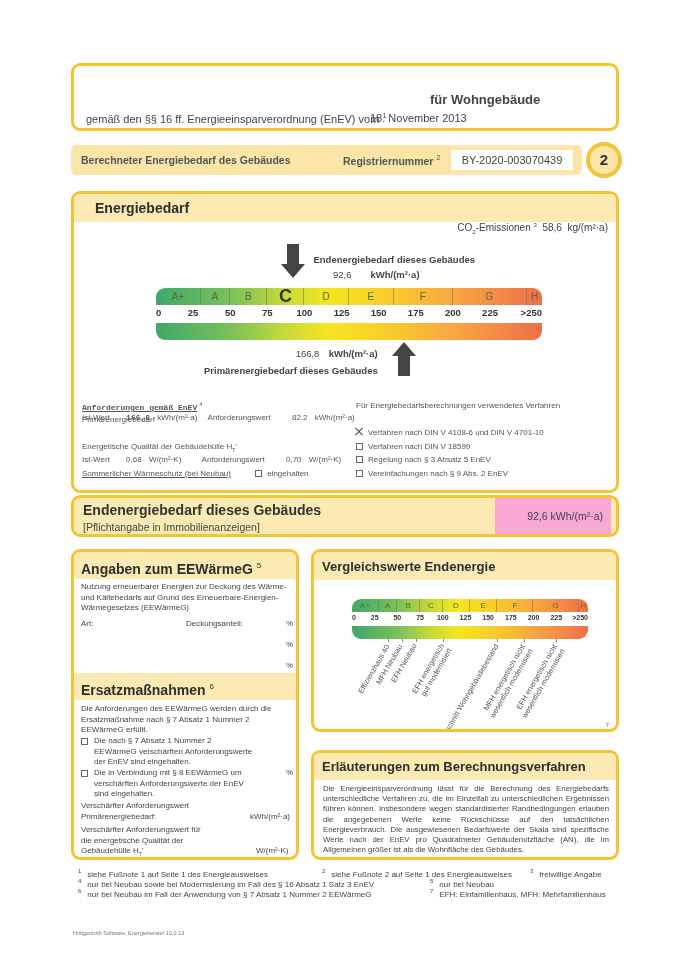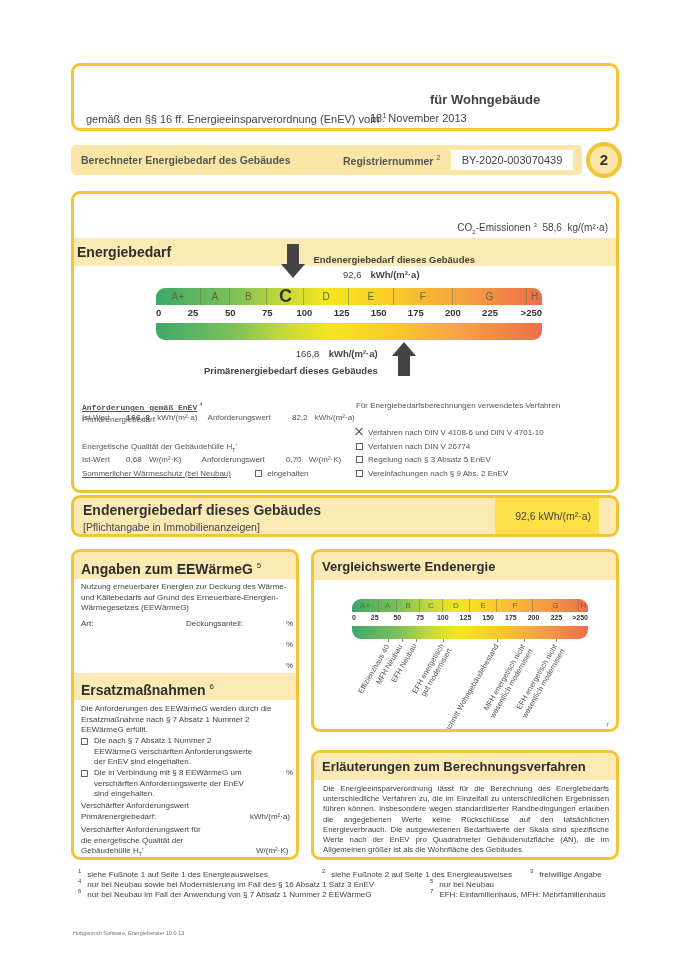--- a/index.html
+++ b/index.html
@@ -20,21 +20,21 @@
   
   #reg { position: absolute; left: 71px; top: 145px; width: 511px; height: 30px; background: #fbe6a8; border-radius: 5px; }
   #reg .lbl { position: absolute; left: 10px; top: 9px; font-size: 10.5px; font-weight: bold; color: #555; }
   #reg .rn { position: absolute; left: 272px; top: 9px; font-size: 10.5px; font-weight: bold; color: #555; }
   #reg .rn sup { font-size: 7px; font-weight: normal; }
   #reg .val { position: absolute; left: 380px; top: 5px; width: 122px; height: 20px; background: #fff; font-size: 11px; color: #444; text-align: center; line-height: 20px; }
   #pg { position: absolute; left: 586px; top: 142px; width: 36px; height: 36px; border-radius: 50%; border: 4px solid #f3c433; background: #fbe6a8; font-size: 15px; font-weight: bold; text-align: center; line-height: 28px; color: #333; }
 
   
   #eb { left: 71px; top: 191px; width: 548px; height: 302px; }
-  #eb .box-head { height: 28px; padding-left: 3px; font-size: 14px; line-height: 28px; margin-top: 44px; }
+  #eb .box-head { height: 28px; padding-left: 21px; font-size: 14px; line-height: 28px; }
   .co2 { position: absolute; right: 8px; top: 28px; font-size: 10px; color: #444; }
   .co2 sub { font-size: 6px; } .co2 sup { font-size: 6px; }
   .scale { position: absolute; }
   .bar-top { position: absolute; height: 17px; border-radius: 9px 9px 0 0; overflow: hidden; display: flex;
              background: linear-gradient(to right, #3fa86a 0%, #7cc15a 20%, #c6d93a 33%, #f6e61f 45%, #f9c92c 62%, #f6a543 78%, #ef6e4a 100%); }
   .bar-top .seg { height: 100%; border-right: 1px solid rgba(120,120,60,0.55); text-align: center; font-size: 10px; color: #5a6a3a; line-height: 17px; }
   .bar-top .seg:last-child { border-right: none; }
   .bar-top .seg.sel { font-size: 18px; font-weight: bold; color: #333; line-height: 17px; }
   .bar-bot { position: absolute; height: 17px; border-radius: 0 0 9px 9px;
              background: linear-gradient(to right, #3fa86a 0%, #7cc15a 20%, #c6d93a 33%, #f6e61f 45%, #f9c92c 62%, #f6a543 78%, #ef6e4a 100%); }
@@ -52,21 +52,21 @@
   .req .u { text-decoration: underline; }
   .req .b { font-weight: bold; font-family: Liberation Mono, monospace; }
   .cb { display: inline-block; width: 7px; height: 7px; border: 1px solid #666; vertical-align: middle; margin-right: 5px; position: relative; }
   .cb.x::before, .cb.x::after { content: ""; position: absolute; left: -2px; top: 2px; width: 10px; height: 1px; background: #444; }
   .cb.x::before { transform: rotate(45deg); } .cb.x::after { transform: rotate(-45deg); }
 
   
   #end { left: 71px; top: 495px; width: 548px; height: 42px; background: #fbeab3; }
   #end .t { position: absolute; left: 9px; top: 4px; font-size: 14px; font-weight: bold; color: #333; }
   #end .s { position: absolute; left: 9px; top: 23px; font-size: 10.5px; color: #444; }
-  #end .v { position: absolute; left: 421px; top: 0; width: 104px; height: 36px; background: #fde047; font-size: 10.5px; color: #444; text-align: right; padding-right: 8px; line-height: 36px; }
+  #end .v { position: absolute; left: 421px; top: 0; width: 116px; height: 36px; background: #f9a8d4; font-size: 10.5px; color: #444; text-align: right; padding-right: 8px; line-height: 36px; }
 
   
   #ee { left: 71px; top: 549px; width: 228px; height: 124px; }
   #ee .box-head { height: 27px; padding-left: 7px; font-size: 14px; line-height: 28px; }
   #ee .box-head sup, #ers .box-head sup { font-size: 8px; font-weight: normal; }
   #ers { left: 71px; top: 673px; width: 228px; height: 187px; border-top: none; border-radius: 0 0 9px 9px; }
   #ers .box-head { height: 27px; padding-left: 7px; font-size: 14px; line-height: 28px; }
   .txt { position: absolute; font-size: 8px; color: #444; line-height: 10.5px; }
   .txt.b { font-weight: normal; }
 
@@ -131,21 +131,21 @@
         <span style="left: 296.923px;">200</span>
         <span style="left: 334.038px;">225</span>
         <span style="transform: translateX(-100%); left: 386px;">&gt;250</span>
       </div>
       <div class="bar-bot" style="left: 0px; top: 79px; width: 386px; height: 17px;"></div>
       <div class="arrow-down" style="left: 125.475px; top: 0px;">
         <div class="shaft"></div>
         <div class="head"></div>
       </div>
       <div class="lab" style="left: 157.475px; top: 10px;">Endenergiebedarf dieses Gebäudes</div>
-      <div class="lab n" style="left: 187px; top: 25px;">92,6</div>
+      <div class="lab n" style="left: 177px; top: 25px;">92,6</div>
       <div class="lab" style="left: 214.475px; top: 25px;">kWh/(m²·a)</div>
       <div class="arrow-up" style="left: 235.634px; top: 98px;">
         <div class="head"></div>
         <div class="shaft"></div>
       </div>
       <div class="lab n" style="left: 139.634px; top: 104px;">166,8</div>
       <div class="lab" style="left: 172.634px; top: 104px;">kWh/(m²·a)</div>
       <div class="lab" style="left: 48px; top: 121px;">Primärenergiebedarf dieses Gebäudes</div>
     </div>
 
@@ -169,21 +169,21 @@
     <span style="margin-left:5px;">W/(m²·K)</span>
   </div>
   <div class="req" style="left:8px; top:275px;">
     <span class="u">Sommerlicher Wärmeschutz (bei Neubau)</span>
     <span class="cb" style="margin-left:22px;"></span><span>eingehalten</span>
   </div>
 
   <div class="req u" style="left:282px; top:207px;">Für Energiebedarfsberechnungen verwendetes Verfahren</div>
   <div id="proc-list">
       <div class="req" style="left: 282px; top: 234px;"><span class="cb x" style="border: none;"></span><span>Verfahren nach DIN V 4108-6 und DIN V 4701-10</span></div>
-      <div class="req" style="left: 282px; top: 247.5px;"><span class="cb"></span><span>Verfahren nach DIN V 26774</span></div>
+      <div class="req" style="left: 282px; top: 247.5px;"><span class="cb"></span><span>Verfahren nach DIN V 18599</span></div>
       <div class="req" style="left: 282px; top: 261px;"><span class="cb"></span><span>Regelung nach § 3 Absatz 5 EnEV</span></div>
       <div class="req" style="left: 282px; top: 274.5px;"><span class="cb"></span><span>Vereinfachungen nach § 9 Abs. 2 EnEV</span></div>
     </div>
 </div>
 
 <div class="box" id="end">
   <div class="t">Endenergiebedarf dieses Gebäudes</div>
   <div class="s">[Pflichtangabe in Immobilienanzeigen]</div>
   <div class="v">92,6 kWh/(m²·a)</div>
 </div>

